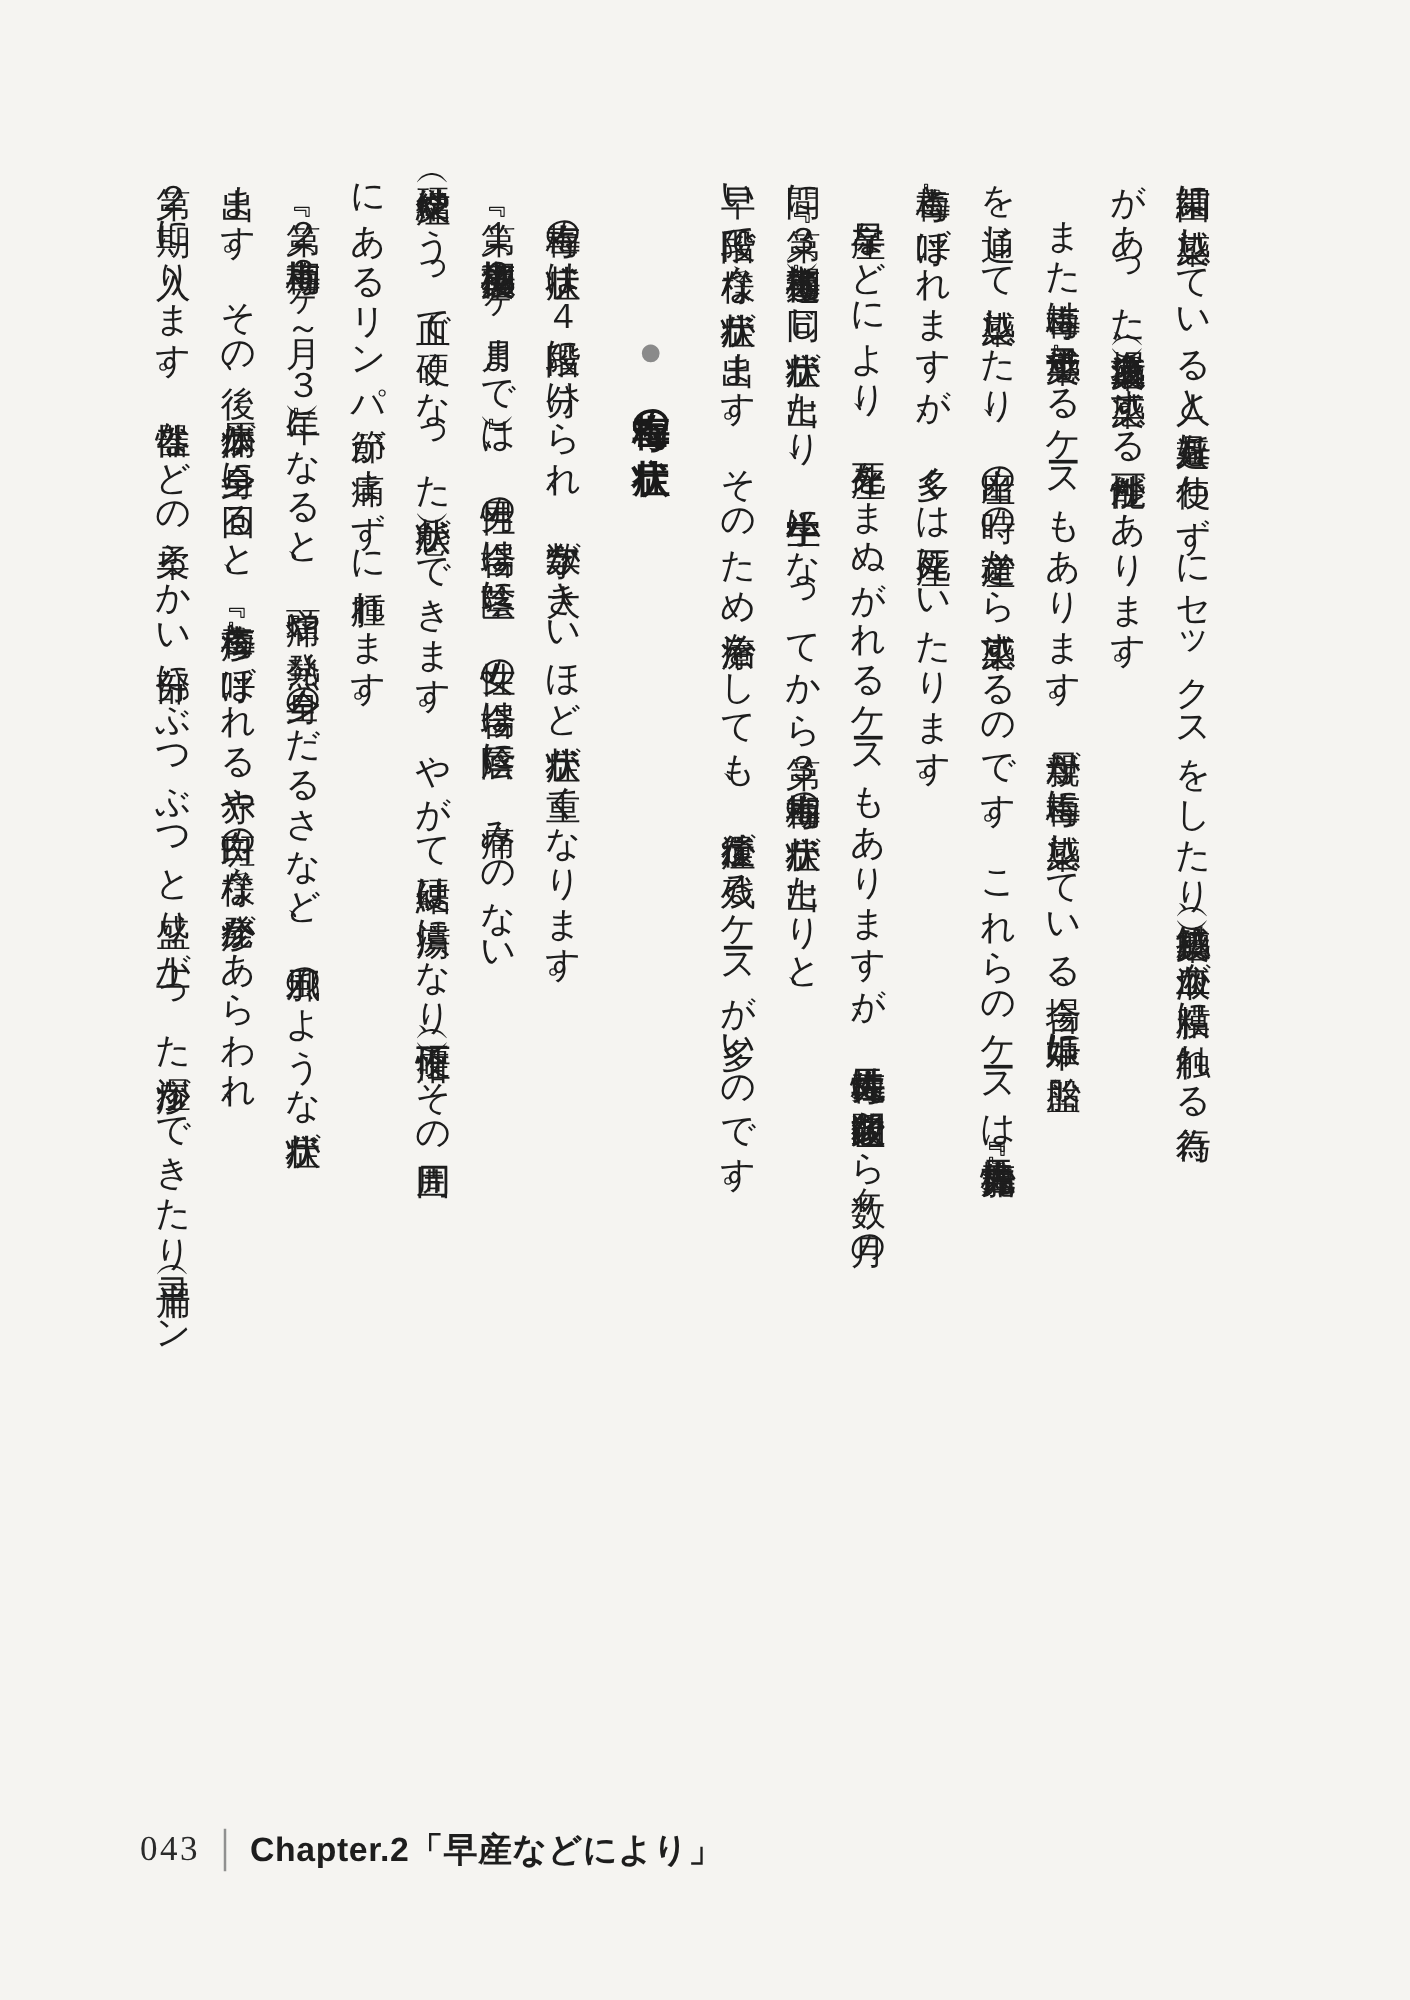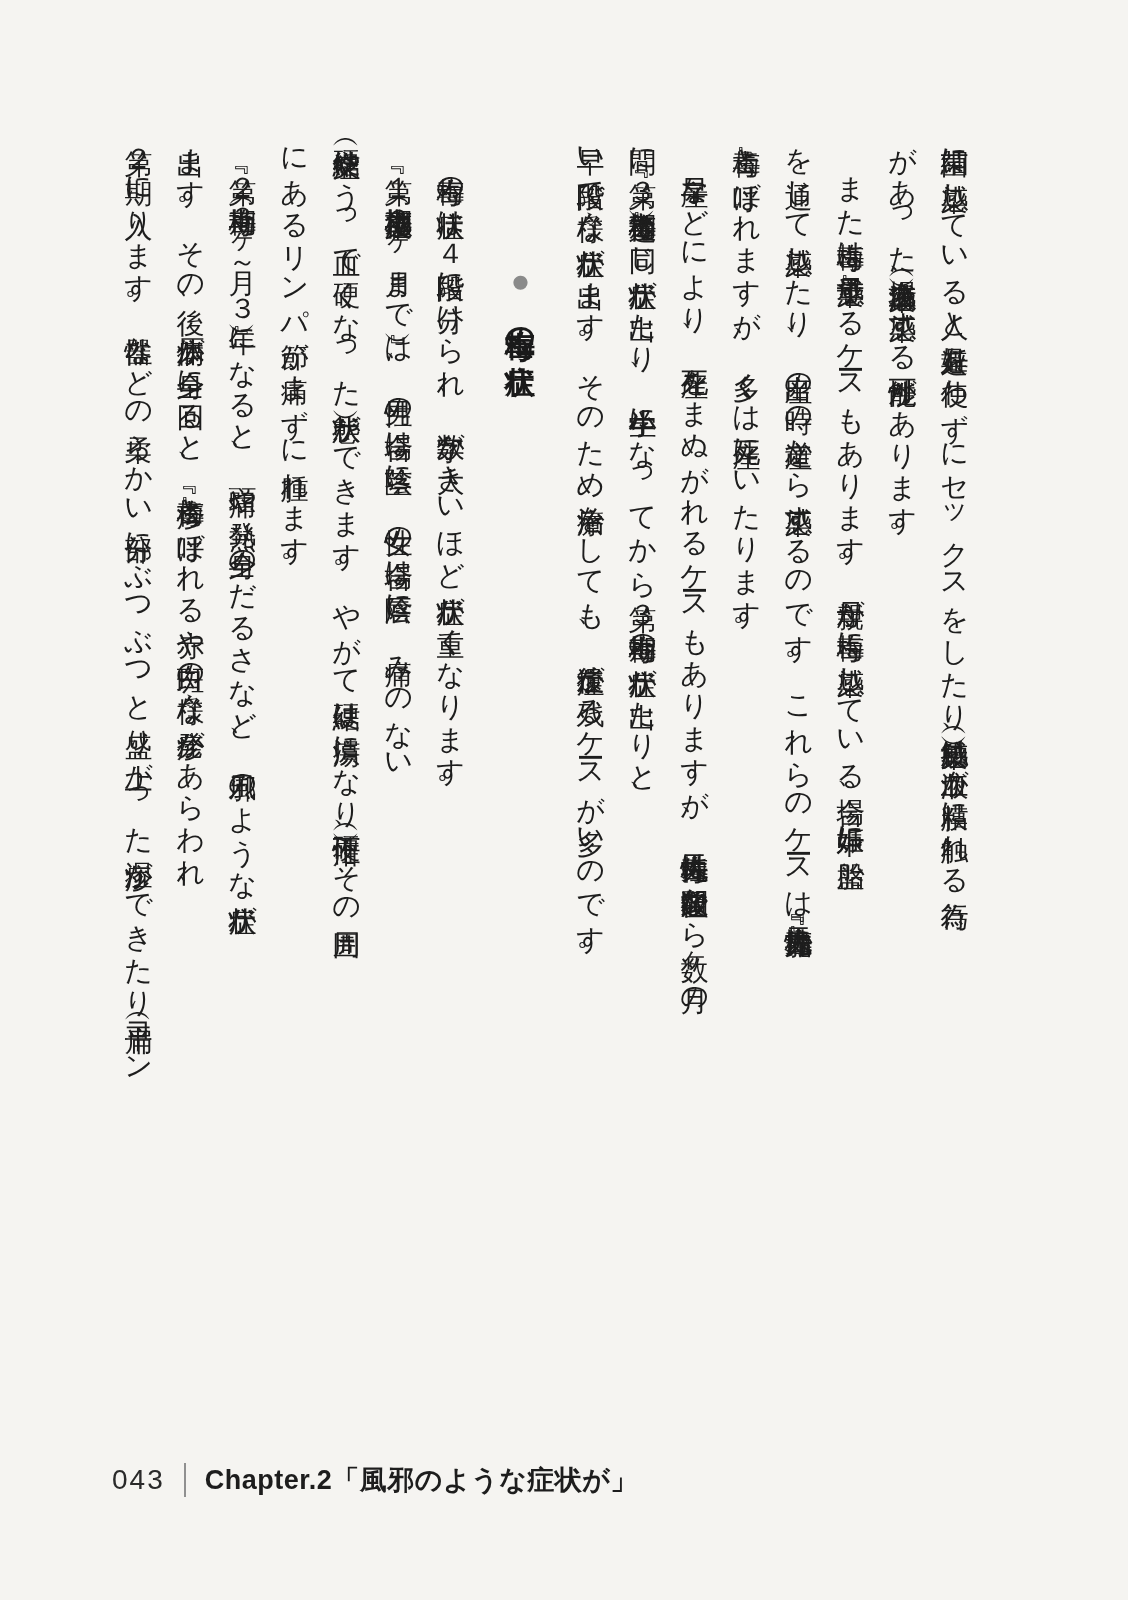--- a/index.html
+++ b/index.html
@@ -48,21 +48,21 @@
   }
   .footer {
     position: absolute;
     left: 112px;
     top: 1462px;
     display: flex;
     align-items: center;
     gap: 19px;
   }
   .page-num {
-    font-family: Liberation Sans, sans-serif;
+    font-family: Liberation Serif, serif;
     font-size: 28px;
     letter-spacing: 2px;
     color: #2a2a2a;
   }
   .footer-sep {
     width: 2px;
     height: 34px;
     background: #909090;
   }
   .chapter-label {
@@ -96,16 +96,16 @@
     <p class="col">硬結（炎症やうっ血で硬くなった状態）ができます。やがて硬結は潰瘍になり（硬性下疳）、その周囲</p>
     <p class="col">にあるリンパ節が痛まずに腫れます。</p>
     <p class="col">　『第２期梅毒（３ヶ月～３年）』になると、頭痛や発熱、全身のだるさなど、風邪のような症状が</p>
     <p class="col">出ます。その後、病原体が全身に回ると、『梅毒疹』と呼ばれる赤や白斑の様々な発疹があらわれ、</p>
     <p class="col">第２期に入ります。性器などの柔らかい部分にぶつぶつと盛り上がった湿疹ができたり（扁平コン</p>
   </main>
 
   <footer class="footer">
     <span class="page-num">043</span>
     <span class="footer-sep"></span>
-    <span class="chapter-label">Chapter.2「風邪のような症状が」</span>
+    <span class="chapter-label">Chapter.2「早産などにより」</span>
   </footer>
 
 </div>
 
 </body></html>

